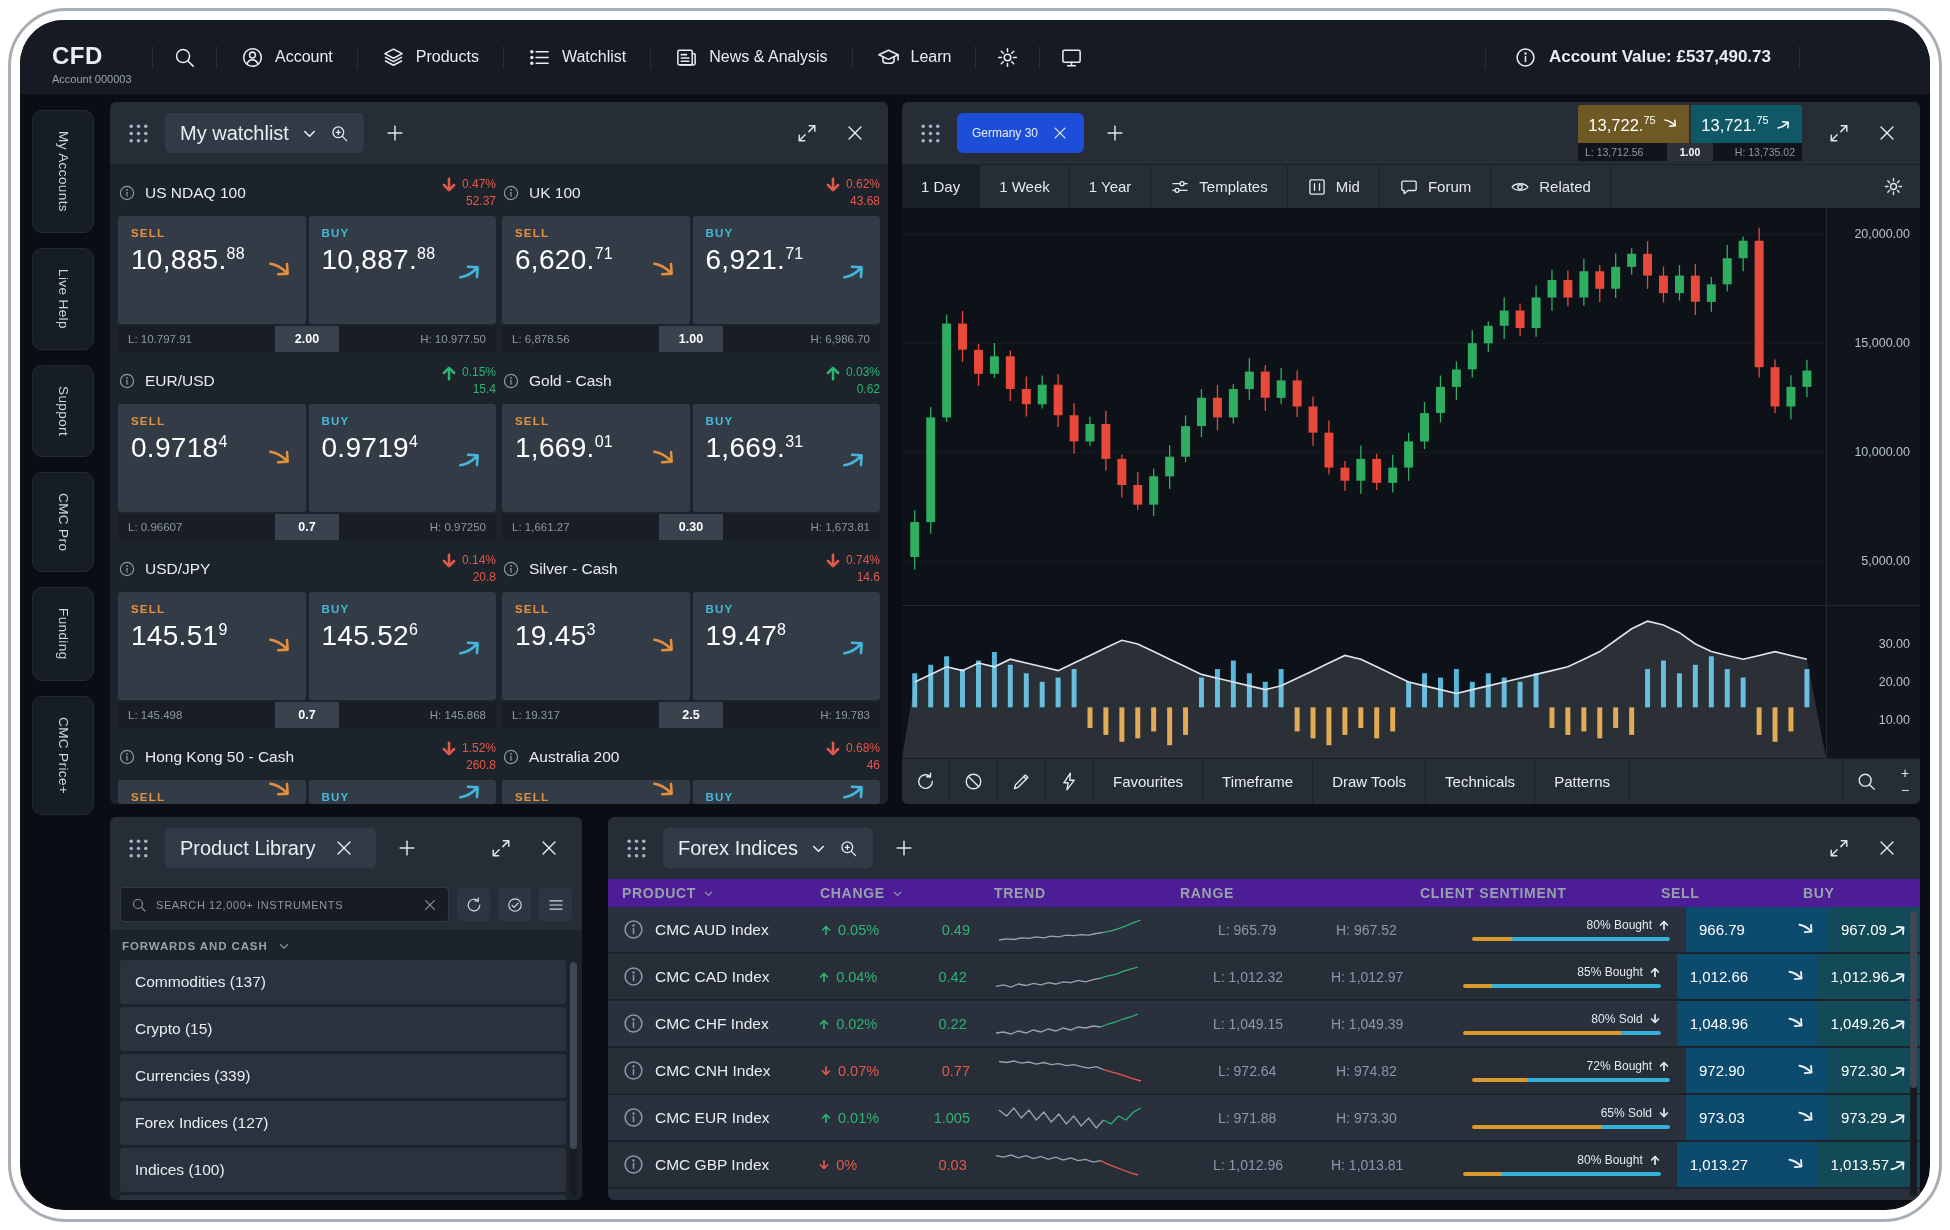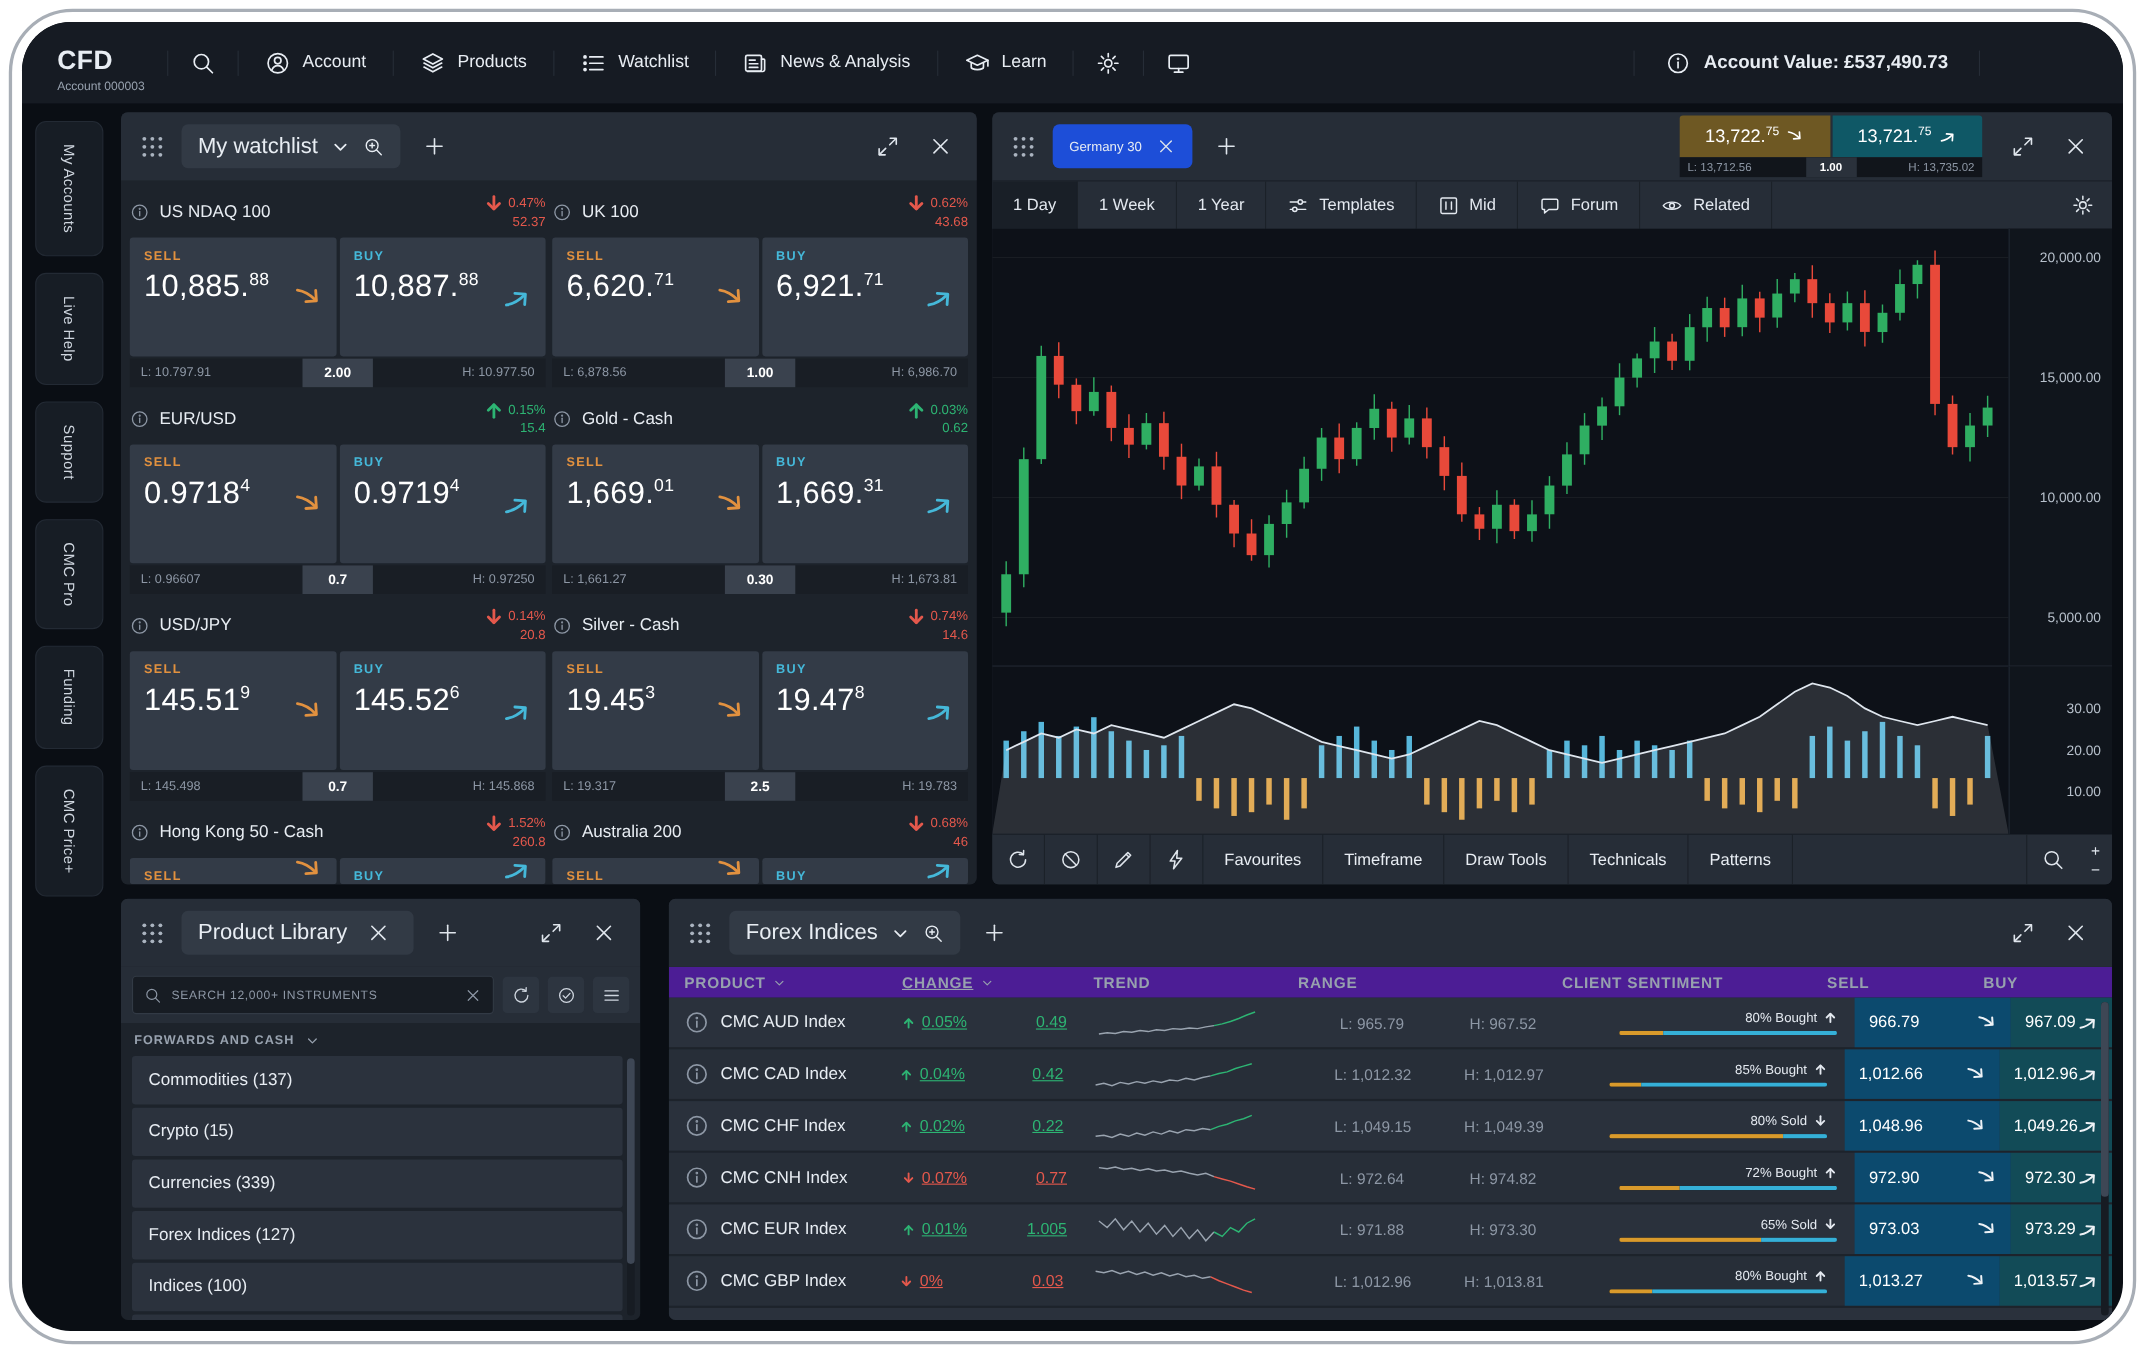--- a/index.html
+++ b/index.html
@@ -85,21 +85,21 @@
   .wl-stats .hi { flex:1; text-align:right; padding-right:10px; }
   .wl-spread { width:64px; height:100%; background:#3a424e; color:#fff; font-weight:bold;
     font-size:12.5px; display:flex; align-items:center; justify-content:center; }
   .wl-block.partial .wl-tiles { height:24px; overflow:hidden; }
   .wl-block.partial { margin-bottom:16px; }
 
   
   .chart-tab { display:flex; align-items:center; gap:13px; background:#1d4ed8; border-radius:6px;
     height:40px; padding:0 15px; font-size:12px; cursor:pointer; }
   .chart-tab .head-btn { padding:0; } .chart-tab .head-btn svg { width:18px; height:18px; }
-  .quote-block { display:flex; flex-direction:column; width:275px; margin-right:6px; }
+  .quote-block { display:flex; flex-direction:column; width:224px; margin-right:6px; }
   .qb-row { display:flex; gap:2px; height:38px; }
   .qb-btn { flex:1; border:none; color:#fff; font-size:16.5px; display:flex; align-items:center;
     justify-content:center; gap:7px; cursor:pointer; font-family:inherit; }
   .qb-btn sup { font-size:11px; }
   .qb-btn.sell { background:#6e5823; border-radius:3px 0 0 0; }
   .qb-btn.buy  { background:#0f5866; border-radius:0 3px 0 0; }
   .qb-btn .ic svg { width:16px; height:16px; }
   .qb-stats { display:flex; align-items:center; height:18px; background:#11151b;
     font-size:10.5px; color:#8d97a5; }
   .qb-stats .lo { flex:1; padding-left:7px; }
@@ -160,21 +160,21 @@
     border-radius:4px; cursor:pointer; }
   .lib-thumb { position:absolute; top:0; height:80%; width:100%; background:#3e4755; border-radius:4px; }
 
   
   .fx-body { flex:1; display:flex; flex-direction:column; min-height:0; overflow:hidden; position:relative; }
   .fx-head { display:flex; flex:0 0 28px; background:#4c1d95; align-items:center; color:#97a1ae;
     font-size:14px; font-weight:bold; letter-spacing:.7px; }
   .fx-head .hc { display:flex; align-items:center; gap:6px; cursor:pointer; }
   .fx-head .ic svg { width:13px; height:13px; }
   .c-prod { width:212px; padding-left:14px; }
-  .c-chg { width:174px;text-decoration:underline; }
+  .c-chg { width:174px; }
   .c-trend { width:186px; }
   .c-range { width:240px; }
   .c-sent { width:228px; }
   .c-sell { width:142px; padding-left:13px; }
   .c-buy { flex:1; padding-left:13px; }
   .fc { display:flex; align-items:center; }
   .fx-row { display:flex; align-items:stretch; height:47px; border-bottom:2px solid #1d232b;
     background:#2a313c; cursor:pointer; }
   .fx-row:nth-child(even) { background:#272e38; }
   .fr-prod { gap:10px; font-size:15.5px; }

